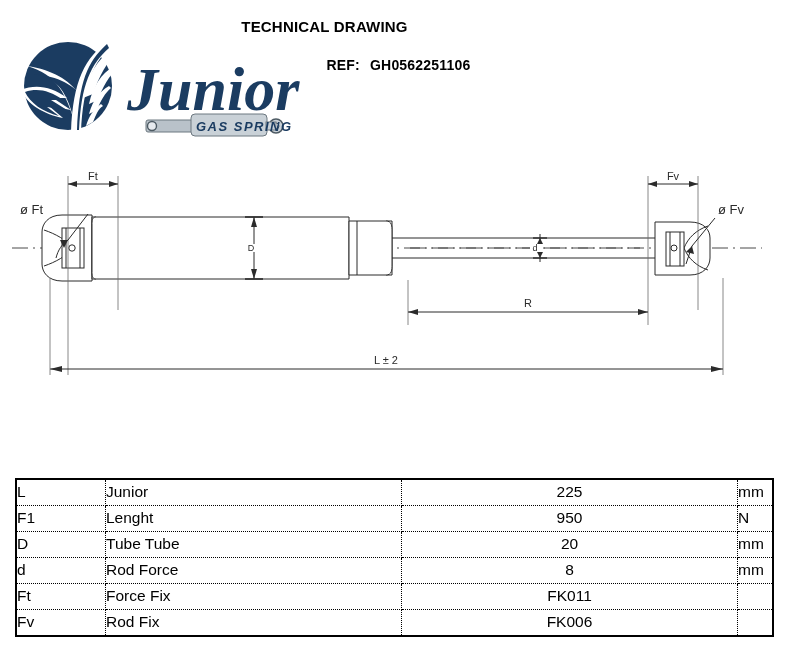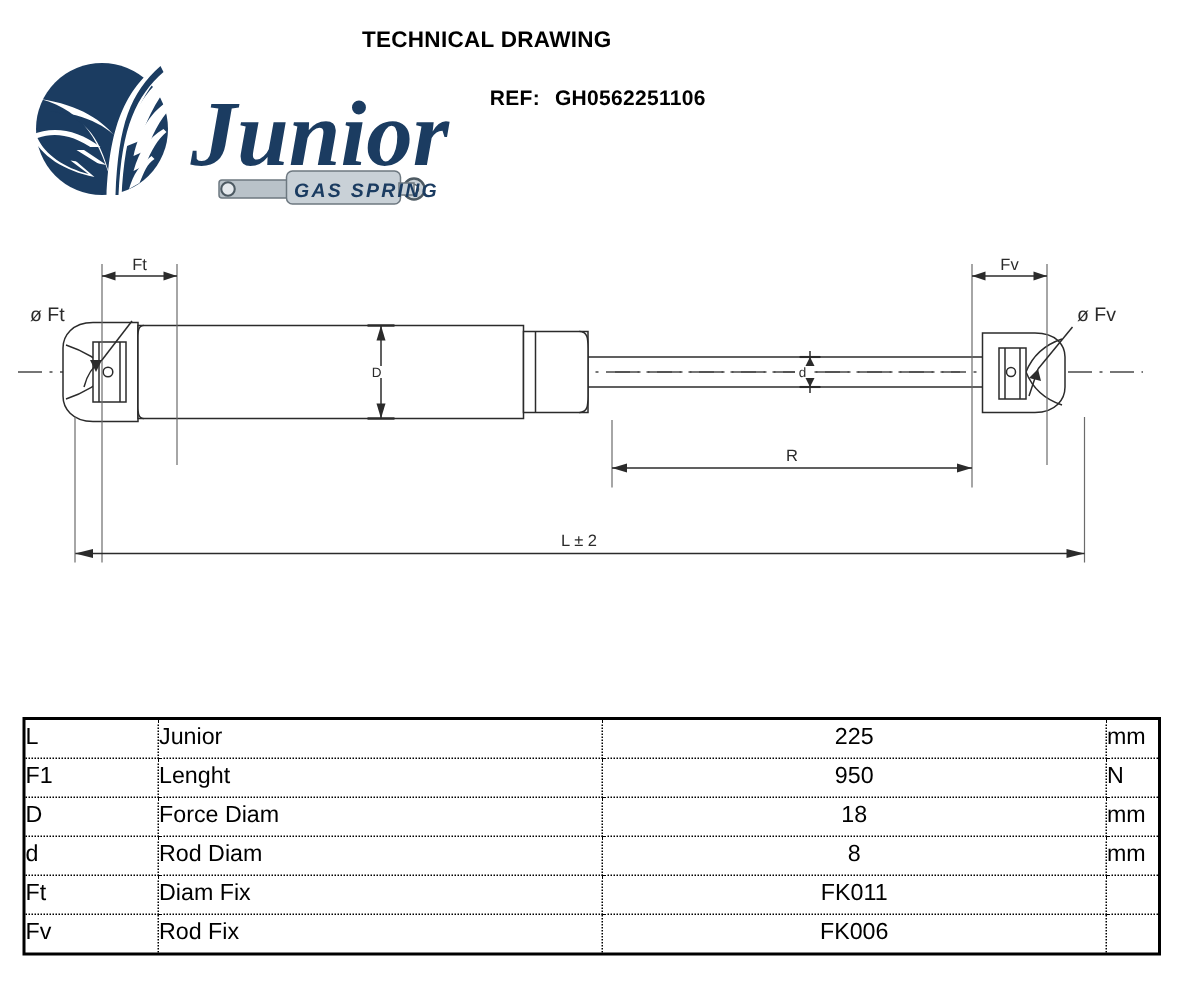--- a/index.html
+++ b/index.html
@@ -199,33 +199,33 @@
           <td class="c-unit">mm</td>
         </tr>
         <tr>
           <td class="c-sym">F1</td>
           <td class="c-desc">Lenght</td>
           <td class="c-val">950</td>
           <td class="c-unit">N</td>
         </tr>
         <tr>
           <td class="c-sym">D</td>
-          <td class="c-desc">Force Diam</td>
-          <td class="c-val">18</td>
+          <td class="c-desc">Tube Tube</td>
+          <td class="c-val">20</td>
           <td class="c-unit">mm</td>
         </tr>
         <tr>
           <td class="c-sym">d</td>
-          <td class="c-desc">Rod Diam</td>
+          <td class="c-desc">Rod Force</td>
           <td class="c-val">8</td>
           <td class="c-unit">mm</td>
         </tr>
         <tr>
           <td class="c-sym">Ft</td>
-          <td class="c-desc">Diam Fix</td>
+          <td class="c-desc">Force Fix</td>
           <td class="c-val">FK011</td>
           <td class="c-unit"></td>
         </tr>
         <tr>
           <td class="c-sym">Fv</td>
           <td class="c-desc">Rod Fix</td>
           <td class="c-val">FK006</td>
           <td class="c-unit"></td>
         </tr>
       </tbody>

